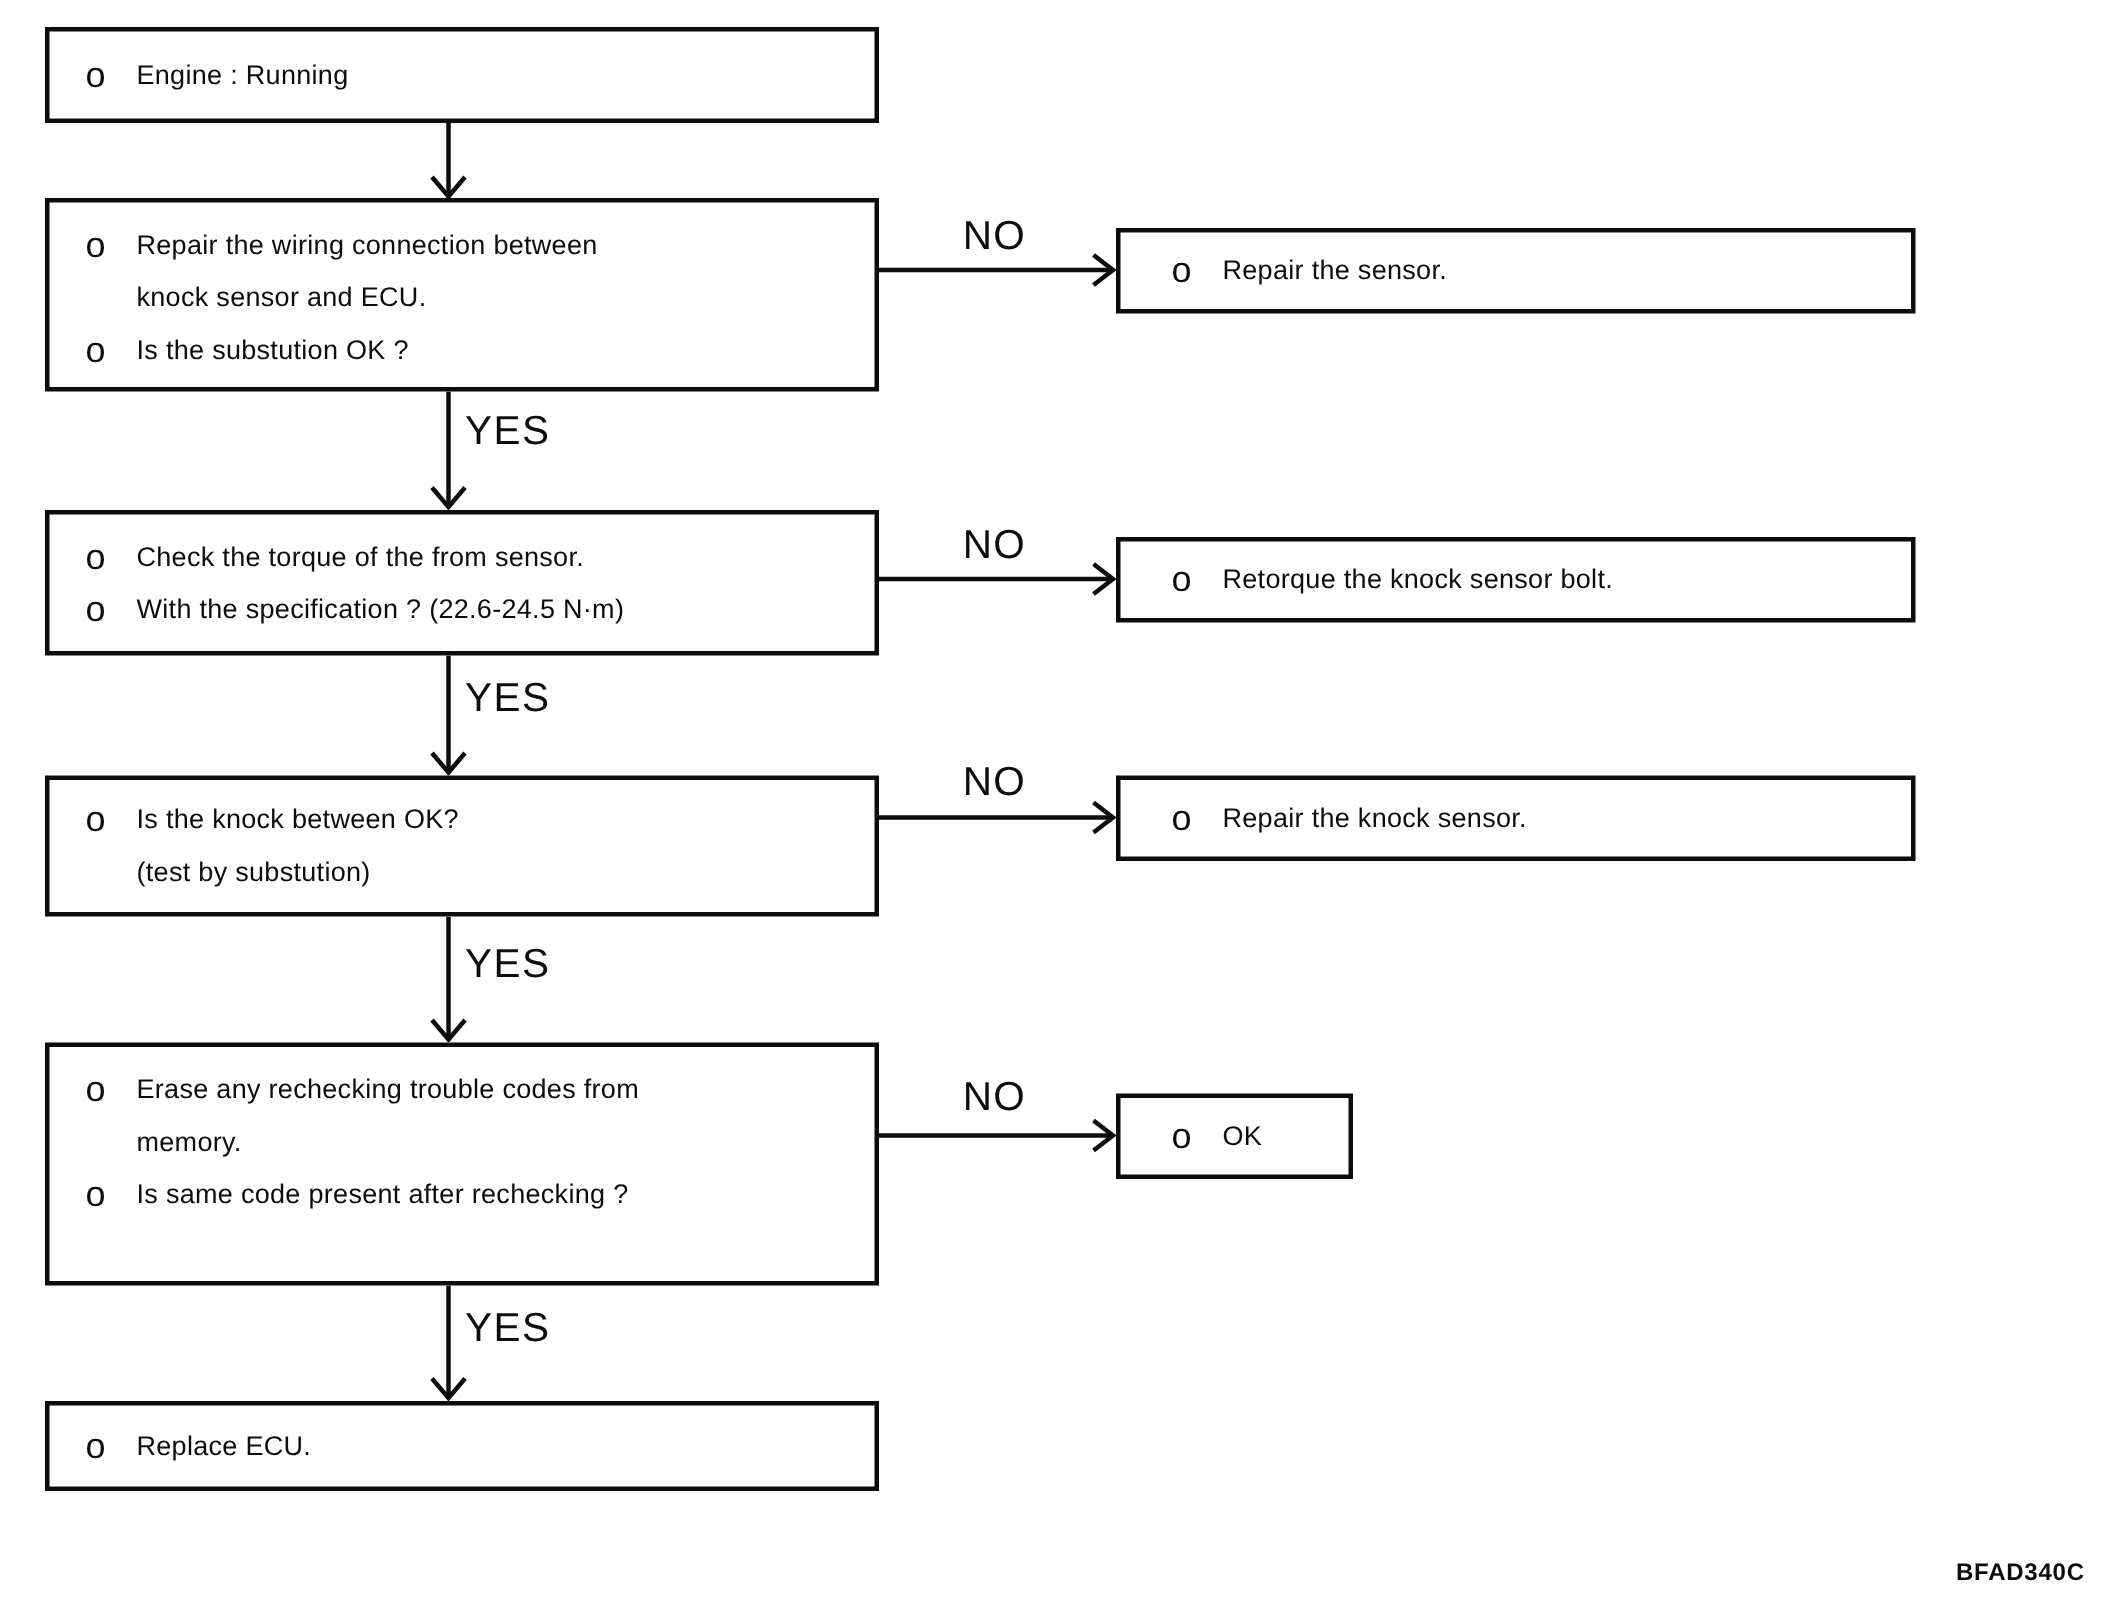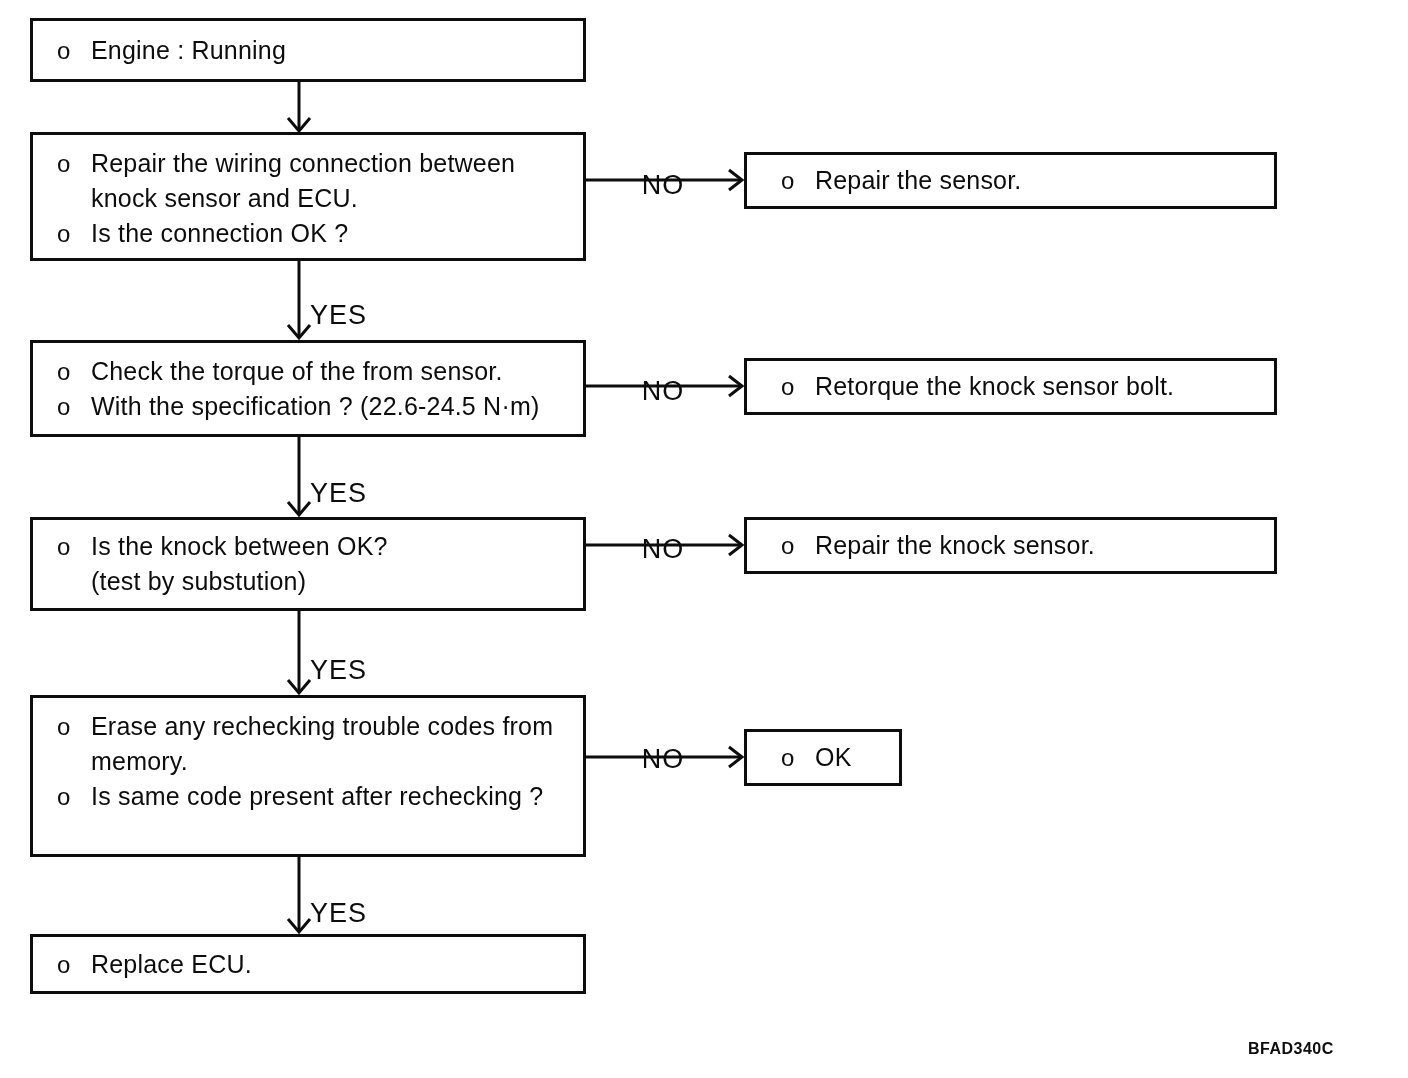--- a/index.html
+++ b/index.html
@@ -12,25 +12,25 @@
     position:absolute;border:3px solid #0d0d0d;background:#ffffff;
     box-sizing:border-box;display:flex;flex-direction:column;justify-content:center;
   }
   .box .inner{padding:0 10px 0 18px;}
   .item{display:flex;align-items:flex-start;}
   .bullet{
     width:40px;flex:0 0 40px;font-size:24px;line-height:35px;text-align:left;
     padding-left:6px;box-sizing:border-box;
   }
   .txt{
-    flex:1;font-size:25px;line-height:35px;white-space:pre-line;
+    flex:1;font-size:18px;line-height:35px;white-space:pre-line;
     letter-spacing:0.2px;
   }
   .branch-label{
-    position:absolute;font-size:27px;font-weight:400;letter-spacing:1px;margin-top:28px;
+    position:absolute;font-size:27px;font-weight:400;letter-spacing:1px;
   }
   .no-label{width:150px;text-align:center;}
   .arrow{position:absolute;}
   .figure-code{
     position:absolute;font-size:16px;font-weight:bold;letter-spacing:0.5px;
   }
   svg line, svg polyline{stroke:#0d0d0d;stroke-width:3;fill:none;}
 </style>
 </head>
 <body>
@@ -53,21 +53,21 @@
 
   <div class="box" style="left:30px;top:132px;width:556px;height:129px;justify-content:flex-start;">
     <div class="inner" style="padding-top:11px;">
       <div class="item">
         <span class="bullet">o</span>
         <span class="txt">Repair the wiring connection between
 knock sensor and ECU.</span>
       </div>
       <div class="item">
         <span class="bullet">o</span>
-        <span class="txt">Is the connection OK ?</span>
+        <span class="txt">Is the substution OK ?</span>
       </div>
     </div>
   </div>
 
   <div class="branch-label no-label" style="left:588px;top:142px;">NO</div>
   <svg class="arrow" style="left:586px;top:165px;" width="162" height="30">
     <line x1="0" y1="15" x2="155" y2="15"></line>
     <polyline points="143,5 156,15 143,25"></polyline>
   </svg>
   <div class="box" style="left:744px;top:152px;width:533px;height:57px;">
@@ -184,15 +184,15 @@
 
   <div class="box" style="left:30px;top:934px;width:556px;height:60px;">
     <div class="inner">
       <div class="item">
         <span class="bullet">o</span>
         <span class="txt">Replace ECU.</span>
       </div>
     </div>
   </div>
 
-  <div class="figure-code" style="left:1248px;top:1040px;">BFAD340C</div>
+  <div class="figure-code" style="left:1304px;top:1040px;">BFAD340C</div>
 
 </div>
 
 </body></html>

